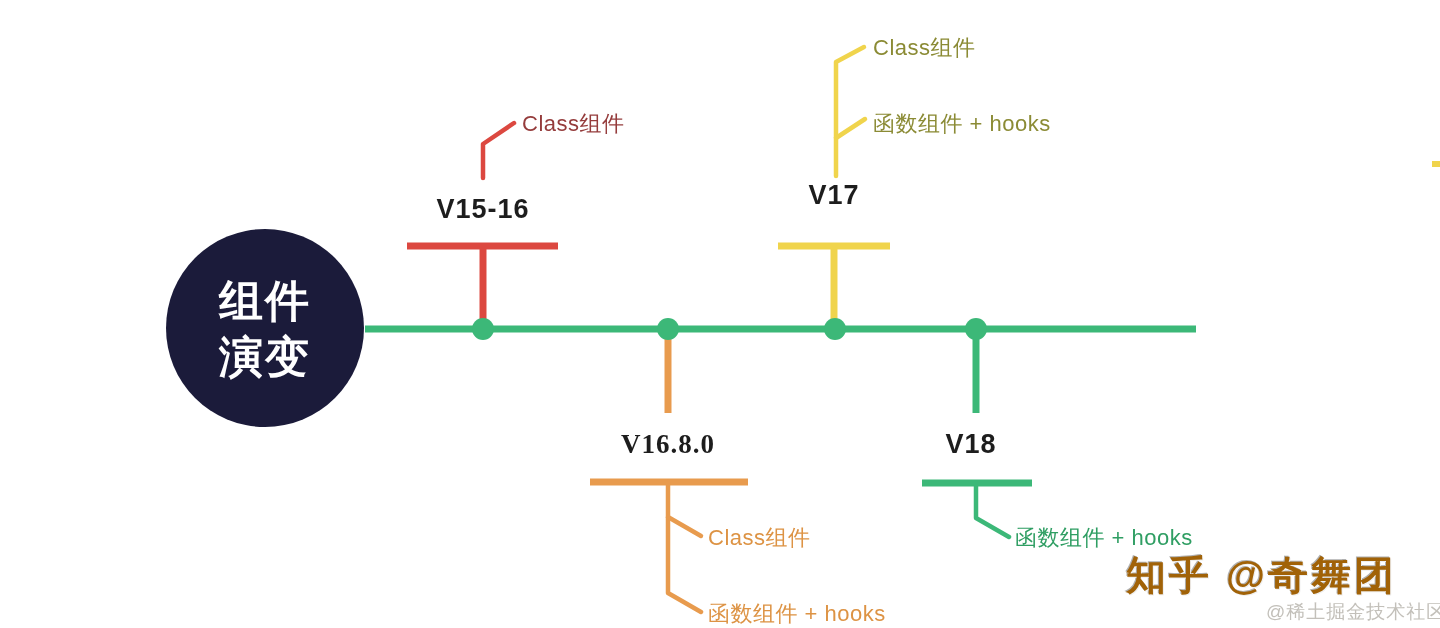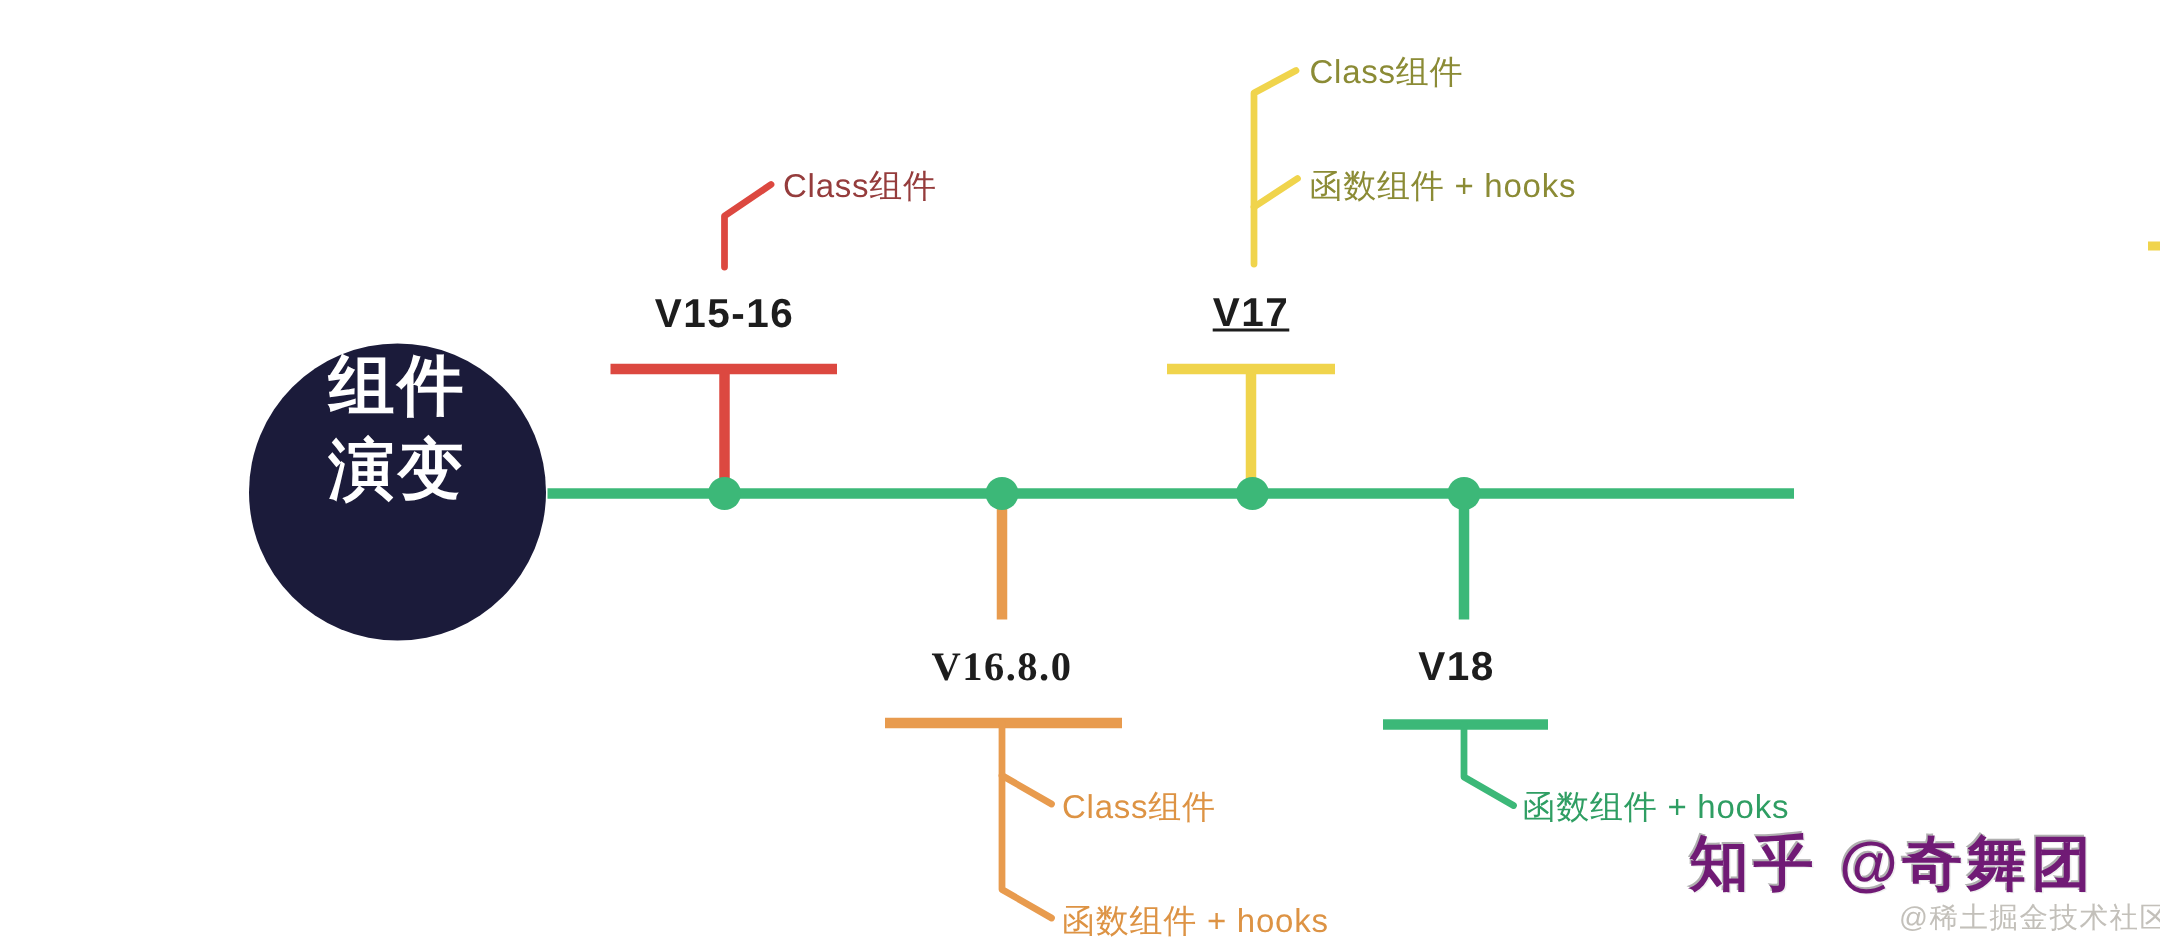--- a/index.html
+++ b/index.html
@@ -23,38 +23,38 @@
   .abs { position: absolute; }
 
   .root-text {
     left: 166px;
     top: 230px;
     width: 198px;
     height: 198px;
     display: flex;
     flex-direction: column;
     align-items: center;
-    justify-content: flex-start;
+    justify-content: center;
     color: #ffffff;
     font-size: 44px;
     font-weight: bold;
     line-height: 1.28;
     letter-spacing: 2px;
     text-align: center;
   }
 
   .version-label {
     color: #1d1d1d;
     font-size: 27px;
     font-weight: 600;
     letter-spacing: 1px;
     text-align: center;
   }
   .v15-version { left: 408px; top: 194px; width: 150px; }
-  .v17-version { left: 784px; top: 193px; width: 100px; text-decoration: underline; }
+  .v17-version { left: 784px; top: 180px; width: 100px; }
   .v1680-version { left: 593px; top: 429px; width: 150px; font-family: Liberation Serif, serif; }
   .v18-version { left: 921px; top: 429px; width: 100px; }
 
   .branch-label {
     font-size: 22px;
     font-weight: 400;
     letter-spacing: 0.5px;
     white-space: nowrap;
   }
   .red-label    { color: #953c3c; }
@@ -68,21 +68,21 @@
   .v1680-branch-1 { left: 708px; top: 523px; }
   .v1680-branch-2 { left: 708px; top: 599px; }
   .v18-branch-1 { left: 1015px; top: 523px; }
 
   .watermark-primary {
     left: 1126px;
     top: 548px;
     font-size: 40px;
     font-weight: bold;
     letter-spacing: 3px;
-    color: #701a75;
+    color: #a16207;
     text-shadow: 1px 1px 0 #efefef, -1px -1px 0 #b0b0b0;
     white-space: nowrap;
   }
   .watermark-secondary {
     left: 1266px;
     top: 599px;
     font-size: 19px;
     font-weight: 500;
     letter-spacing: 1px;
     color: #c3c0ba;

